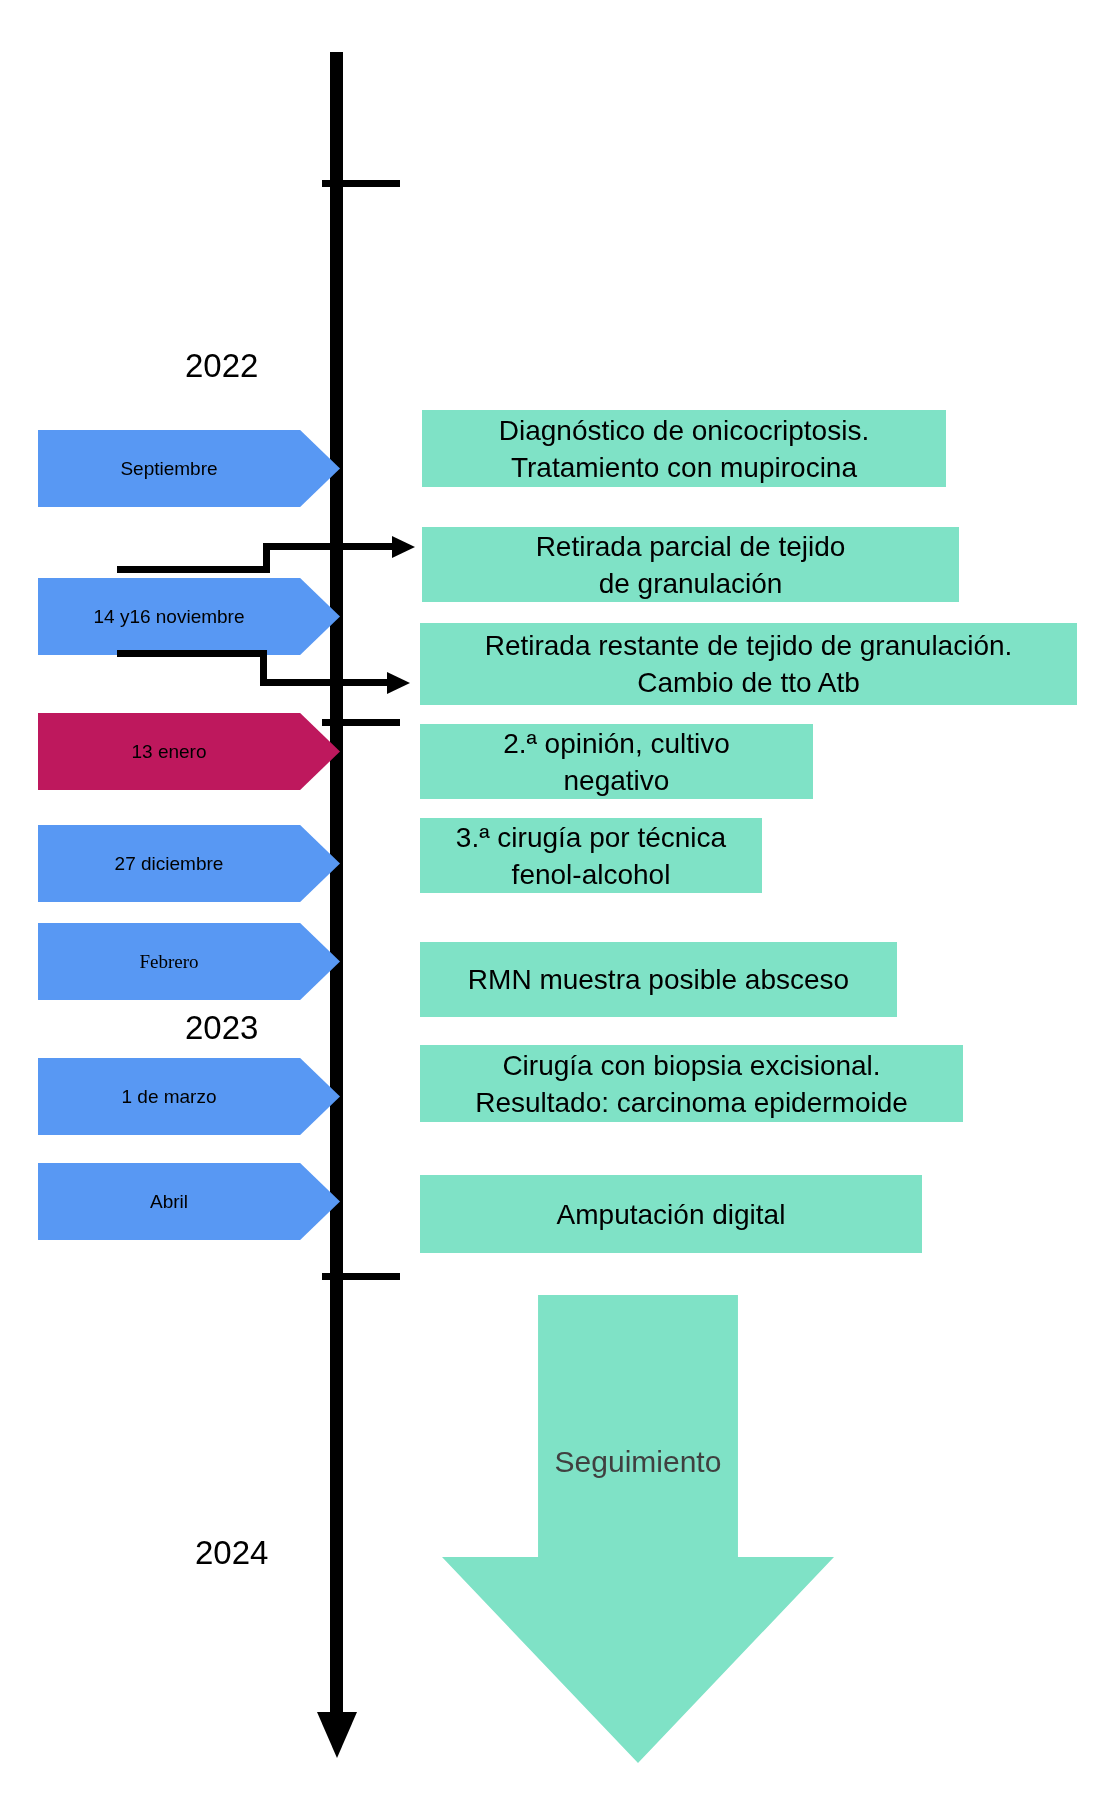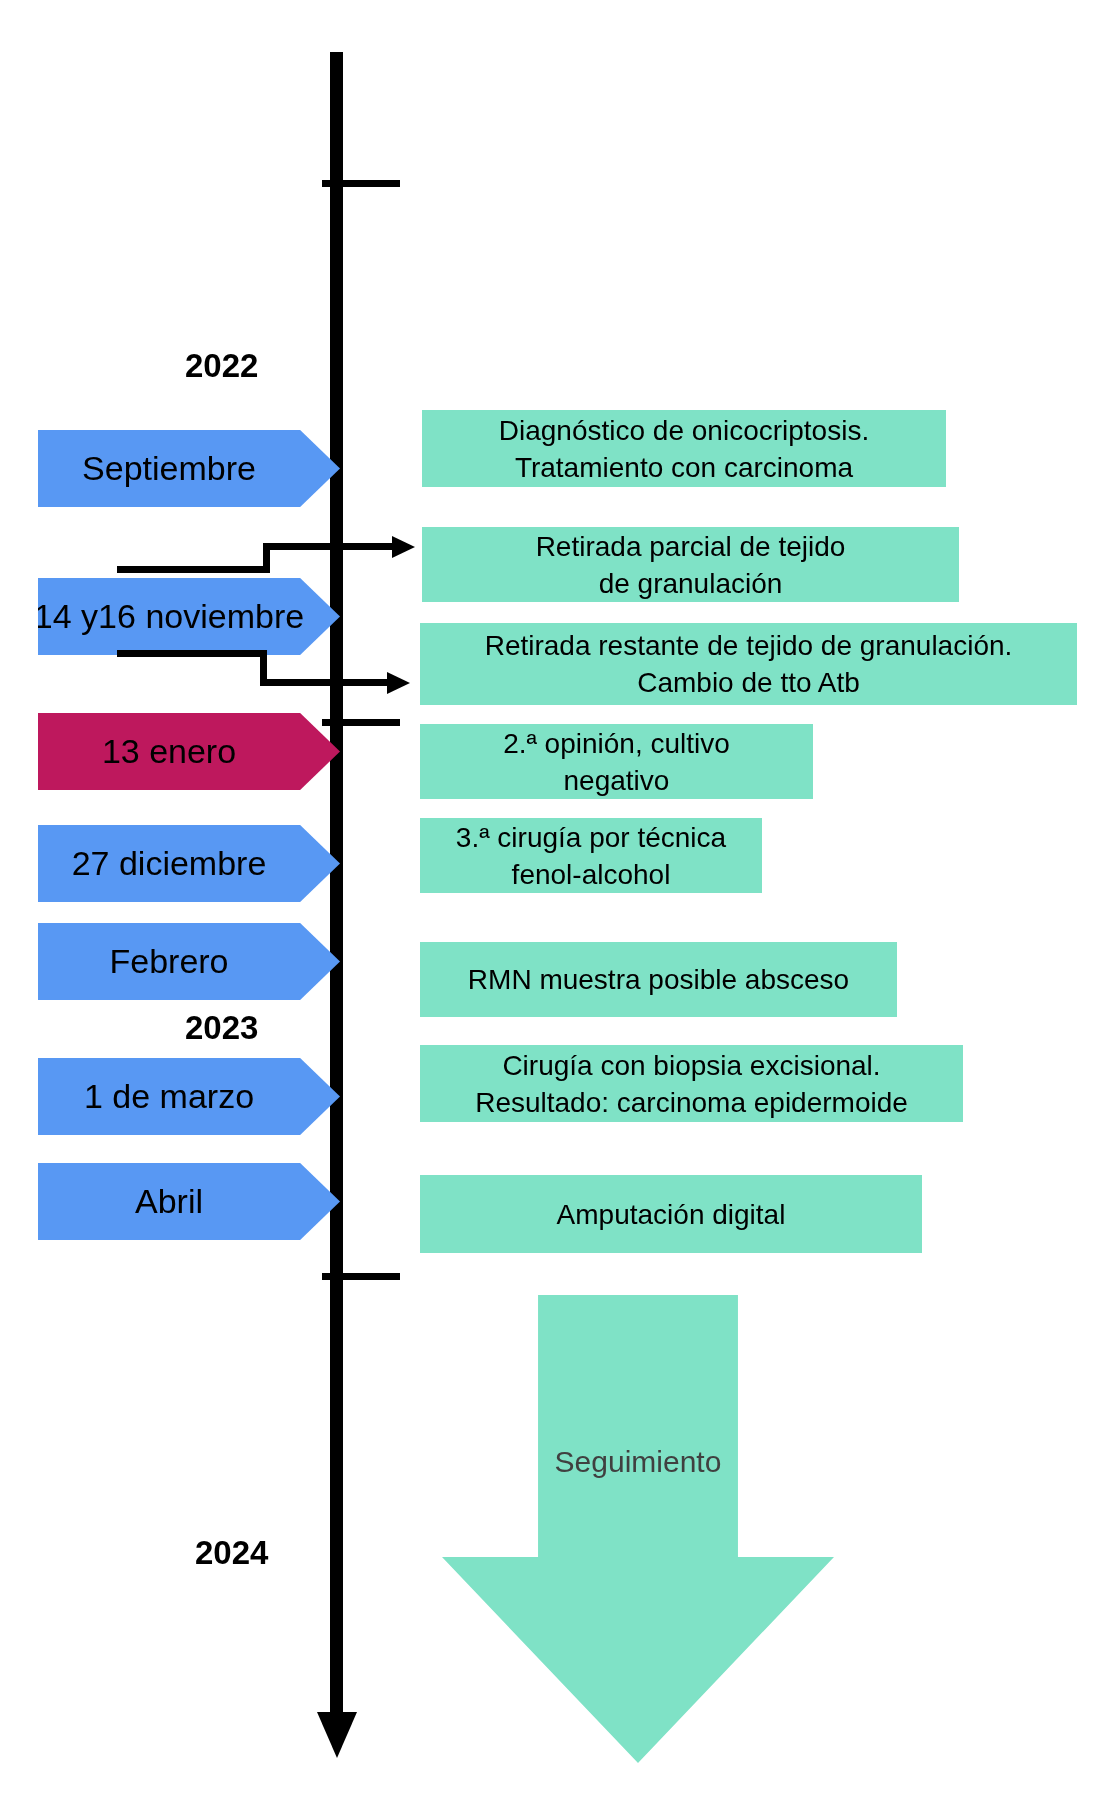--- a/index.html
+++ b/index.html
@@ -15,32 +15,32 @@
   .spine{background:#000;}
   .spine-head{
     width:0;height:0;
     border-left:20px solid transparent;
     border-right:20px solid transparent;
     border-top:46px solid #000;
   }
   .tick{background:#000;height:7px;width:78px;left:322px;}
   
   .year{
-    font-weight:bold;font-size:33px;color:#000;
+    font-weight:normal;font-size:33px;color:#000;
     letter-spacing:0px;white-space:nowrap;
   }
   
   .date-arrow{
     left:38px;width:302px;height:77px;
     clip-path:polygon(0 0,86.8% 0,100% 50%,86.8% 100%,0 100%);
     display:flex;align-items:center;justify-content:center;
     padding-right:40px;box-sizing:border-box;
   }
   .date-arrow span{
-    font-size:34px;color:#000;white-space:nowrap;
+    font-size:19px;color:#000;white-space:nowrap;
   }
   
   .event-box{
     display:flex;align-items:center;justify-content:center;
     text-align:center;
     font-size:28px;line-height:37px;color:#000;
     white-space:pre-line;
     box-sizing:border-box;
   }
   
@@ -82,42 +82,42 @@
   </div>
   <div class="abs date-arrow" style="top:578px;background:#5898F3;">
     <span>14 y16 noviembre</span>
   </div>
   <div class="abs date-arrow" style="top:713px;background:#be185d;">
     <span>13 enero</span>
   </div>
   <div class="abs date-arrow" style="top:825px;background:#5898F3;">
     <span>27 diciembre</span>
   </div>
-  <div class="abs date-arrow" style="top:923px;background:#5898F3;">
+  <div class="abs date-arrow" style="top:923px;background:#5898F3;font-family:Liberation Serif, serif;">
     <span>Febrero</span>
   </div>
   <div class="abs date-arrow" style="top:1058px;background:#5898F3;">
     <span>1 de marzo</span>
   </div>
   <div class="abs date-arrow" style="top:1163px;background:#5898F3;">
     <span>Abril</span>
   </div>
 
   <div class="abs conn" style="left:117px;top:566px;width:153px;height:7px;"></div>
   <div class="abs conn" style="left:263px;top:543px;width:7px;height:30px;"></div>
   <div class="abs conn" style="left:263px;top:543px;width:131px;height:7px;"></div>
   <div class="abs conn-head" style="left:392px;top:536px;"></div>
 
   <div class="abs conn" style="left:117px;top:650px;width:150px;height:7px;"></div>
   <div class="abs conn" style="left:260px;top:650px;width:7px;height:36px;"></div>
   <div class="abs conn" style="left:260px;top:679px;width:128px;height:7px;"></div>
   <div class="abs conn-head" style="left:387px;top:672px;"></div>
 
   <div class="abs event-box" style="left:422px;top:410px;width:524px;height:77px;background:#7FE2C6;">Diagnóstico de onicocriptosis.
-Tratamiento con carcinoma</div>
+Tratamiento con mupirocina</div>
   <div class="abs event-box" style="left:422px;top:527px;width:537px;height:75px;background:#7FE2C6;">Retirada parcial de tejido
 de granulación</div>
   <div class="abs event-box" style="left:420px;top:623px;width:657px;height:82px;background:#7FE2C6;">Retirada restante de tejido de granulación.
 Cambio de tto Atb</div>
   <div class="abs event-box" style="left:420px;top:724px;width:393px;height:75px;background:#7FE2C6;">2.ª opinión, cultivo
 negativo</div>
   <div class="abs event-box" style="left:420px;top:818px;width:342px;height:75px;background:#7FE2C6;">3.ª cirugía por técnica
 fenol-alcohol</div>
   <div class="abs event-box" style="left:420px;top:942px;width:477px;height:75px;background:#7FE2C6;">RMN muestra posible absceso</div>
   <div class="abs event-box" style="left:420px;top:1045px;width:543px;height:77px;background:#7FE2C6;">Cirugía con biopsia excisional.

